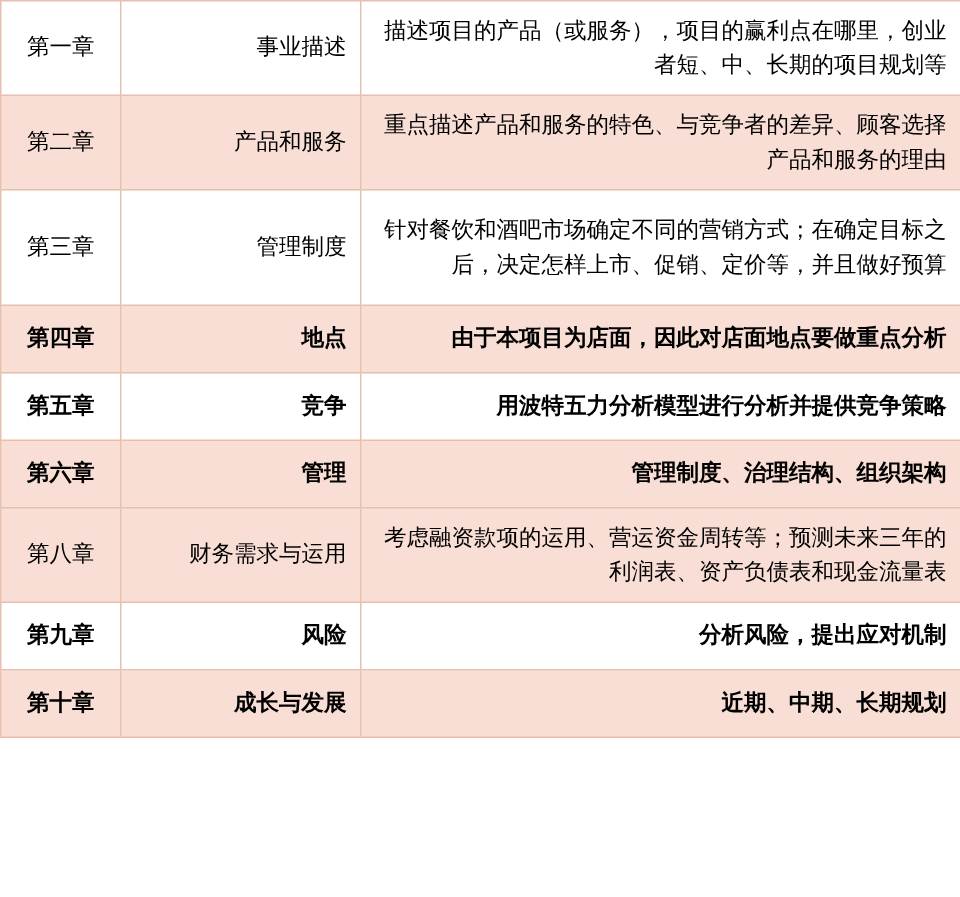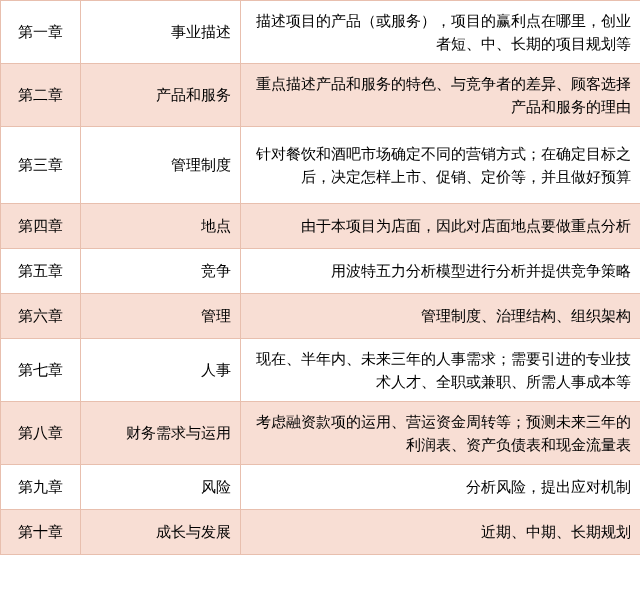--- a/index.html
+++ b/index.html
@@ -50,21 +50,21 @@
     padding-left: 14px;
   }
   td.col-desc {
     text-align: right;
     padding-left: 12px;
     padding-right: 14px;
   }
   
   tr.h3 td { height: 62px; }
   tr.h2 td { height: 48px; }
-  tr.h1 td { height: 30px; }
+  tr.h1 td { height: 30px; font-weight: bold; }
 </style>
 </head>
 <body>
 
 <div id="table-wrap">
   <table class="biz-table">
     <colgroup>
       <col class="c1">
       <col class="c2">
       <col class="c3">
@@ -93,25 +93,20 @@
         <tr class="plain h1">
           <td class="col-chapter">第五章</td>
           <td class="col-topic">竞争</td>
           <td class="col-desc">用波特五力分析模型进行分析并提供竞争策略</td>
         </tr>
         <tr class="shaded h1">
           <td class="col-chapter">第六章</td>
           <td class="col-topic">管理</td>
           <td class="col-desc">管理制度、治理结构、组织架构</td>
         </tr>
-        <tr class="plain h2">
-          <td class="col-chapter">第七章</td>
-          <td class="col-topic">人事</td>
-          <td class="col-desc">现在、半年内、未来三年的人事需求；需要引进的专业技术人才、全职或兼职、所需人事成本等</td>
-        </tr>
         <tr class="shaded h2">
           <td class="col-chapter">第八章</td>
           <td class="col-topic">财务需求与运用</td>
           <td class="col-desc">考虑融资款项的运用、营运资金周转等；预测未来三年的利润表、资产负债表和现金流量表</td>
         </tr>
         <tr class="plain h1">
           <td class="col-chapter">第九章</td>
           <td class="col-topic">风险</td>
           <td class="col-desc">分析风险，提出应对机制</td>
         </tr>

